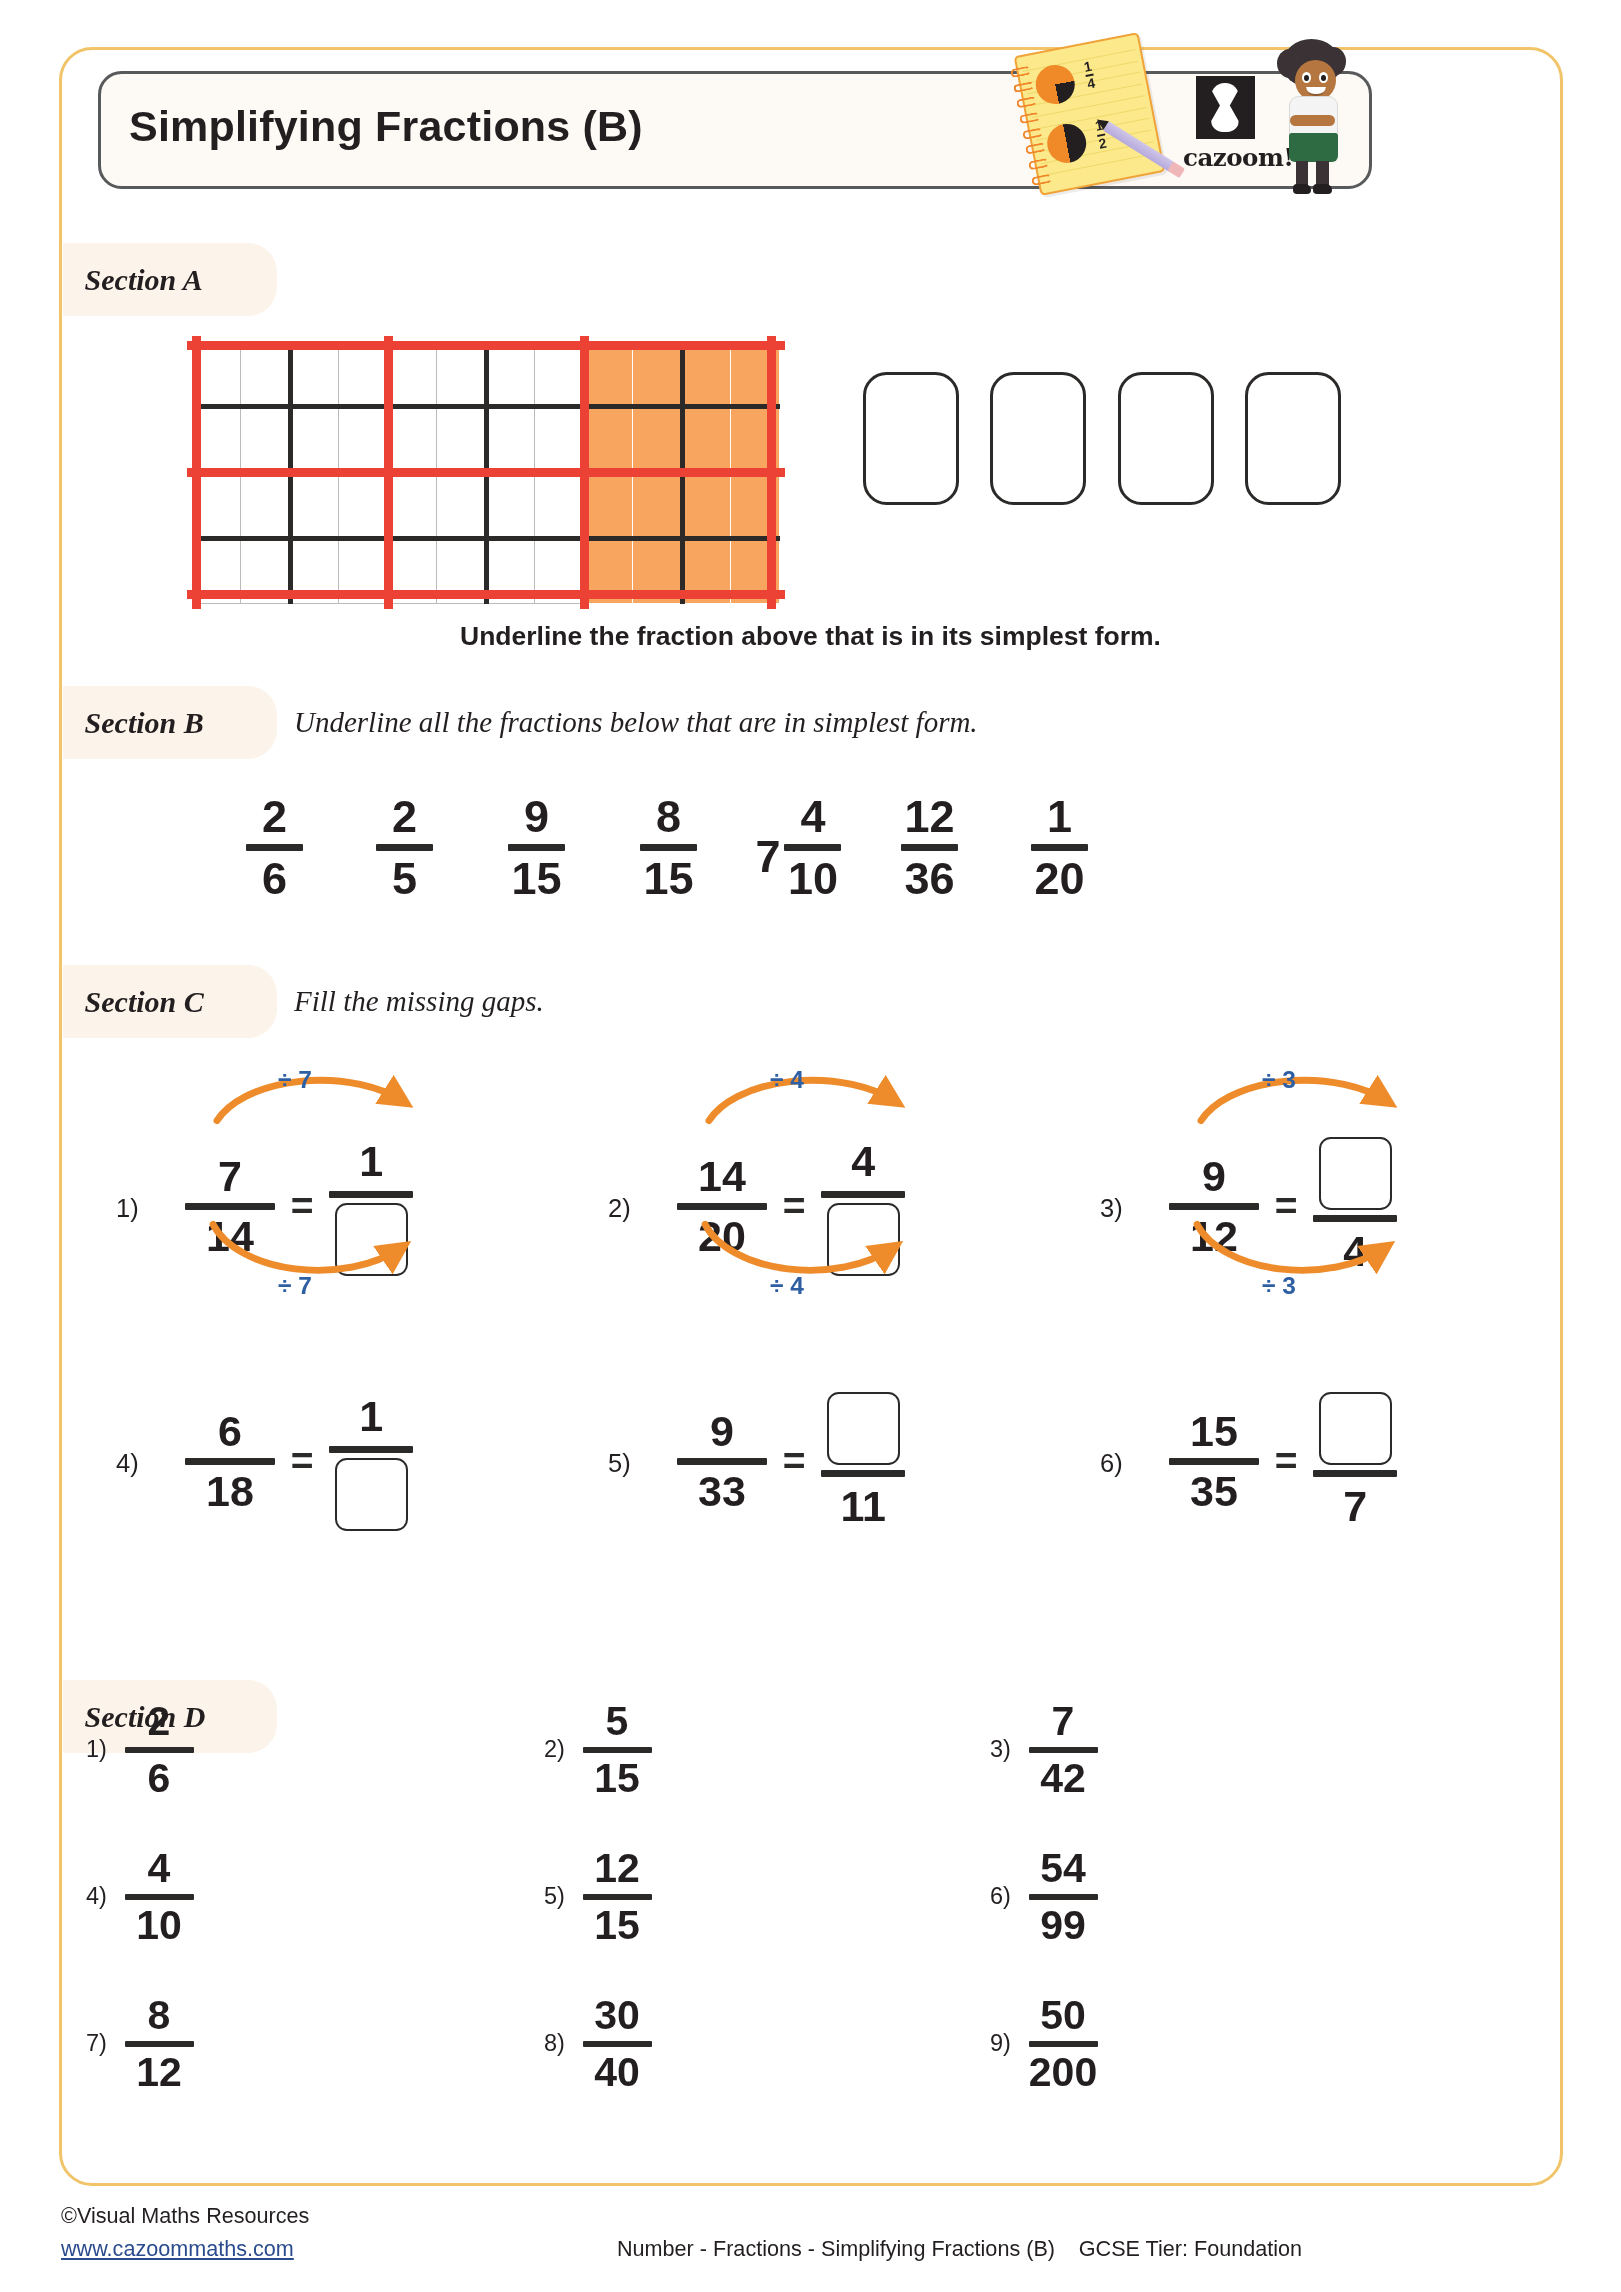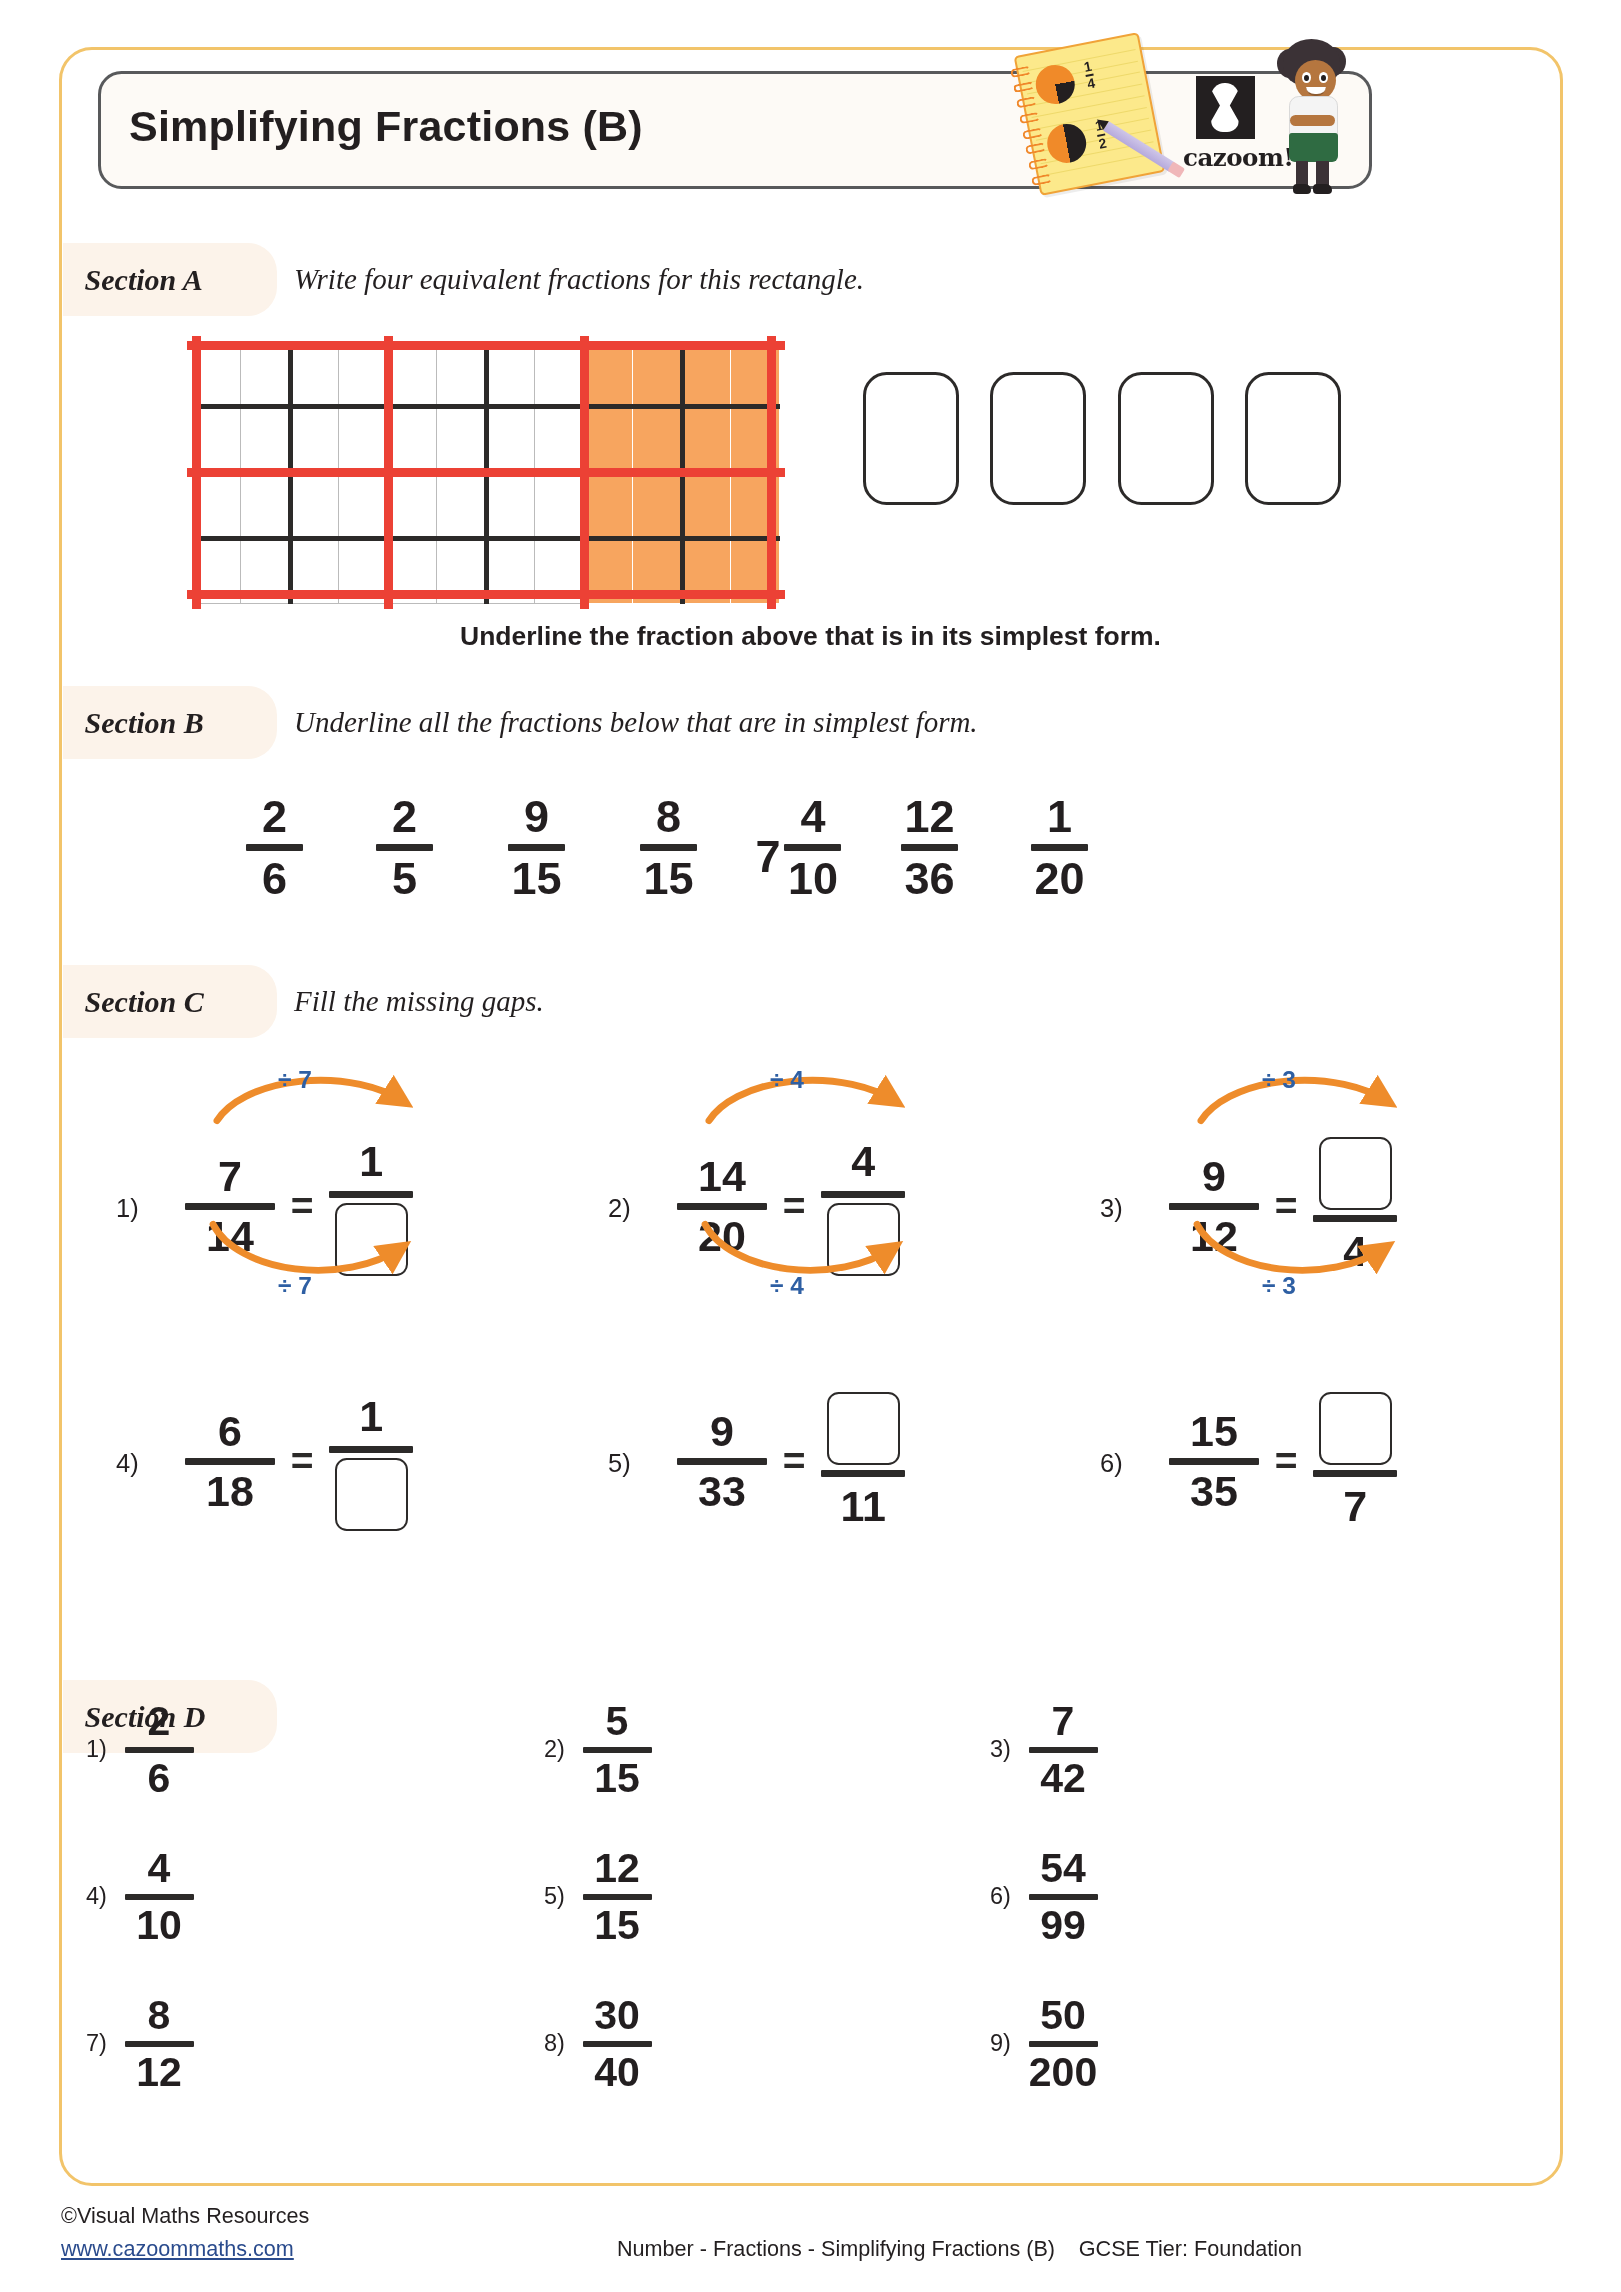--- a/index.html
+++ b/index.html
@@ -328,21 +328,20 @@
     <div class="m-leg" style="left:39px"></div>
     <div class="m-shoe" style="left:15.7px"></div>
     <div class="m-shoe" style="left:36px"></div>
   </div>
 </div>
 
 <div class="section-row" style="top:243px">
   <div class="section-chip">
     <span>Section A</span>
   </div>
-  <div class="section-instruction">Write four equivalent fractions for this rectangle.</div>
 </div>
 
 <div id="grid-wrap">
   <div id="frac-grid">
       <div class="cell"></div>
       <div class="cell"></div>
       <div class="cell"></div>
       <div class="cell"></div>
       <div class="cell"></div>
       <div class="cell"></div>

